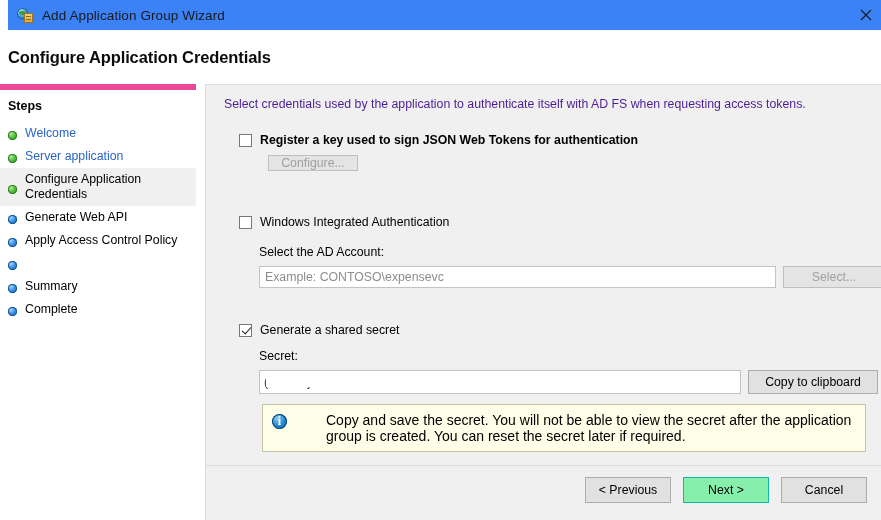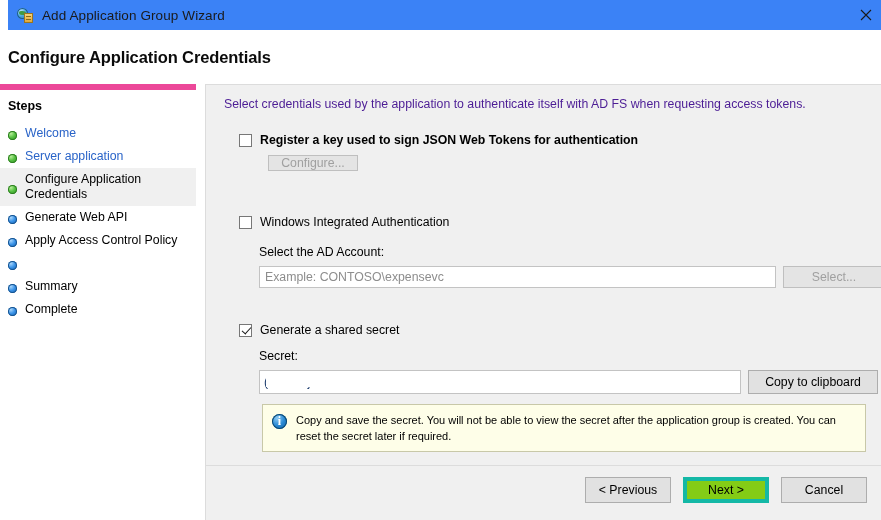--- a/index.html
+++ b/index.html
@@ -304,23 +304,24 @@
     position: absolute;
     left: 0; right: 0; top: -1px;
     text-align: center;
     font-family: "Liberation Serif", serif;
     font-weight: bold;
     font-size: 12px;
     color: #ffffff;
     line-height: 16px;
   }
   .info-text {
-    font-size: 11px;
+    font-size: 14px;
     line-height: 16px;
     color: #000000;
+    margin-left: 30px;
   }
 
   
   .footer {
     position: absolute;
     left: 0; bottom: 0;
     width: 100%;
     height: 55px;
     border-top: 1px solid #dcdcdc;
     box-sizing: border-box;
@@ -330,22 +331,22 @@
   .footer-buttons {
     position: absolute;
     right: 14px; top: 11px;
     display: flex;
     gap: 12px;
   }
   .footer-buttons .btn {
     width: 86px; height: 26px;
   }
   .footer-buttons .btn.focused {
-    border: 4px solid #14b8a6;
-    background: #84cc16;
+    border: 1px solid #14b8a6;
+    background: #86efac;
   }
 </style>
 </head>
 <body>
 
 <div class="titlebar">
   <div class="title-icon">
     <div class="globe"></div>
     <div class="srv"></div>
   </div>

